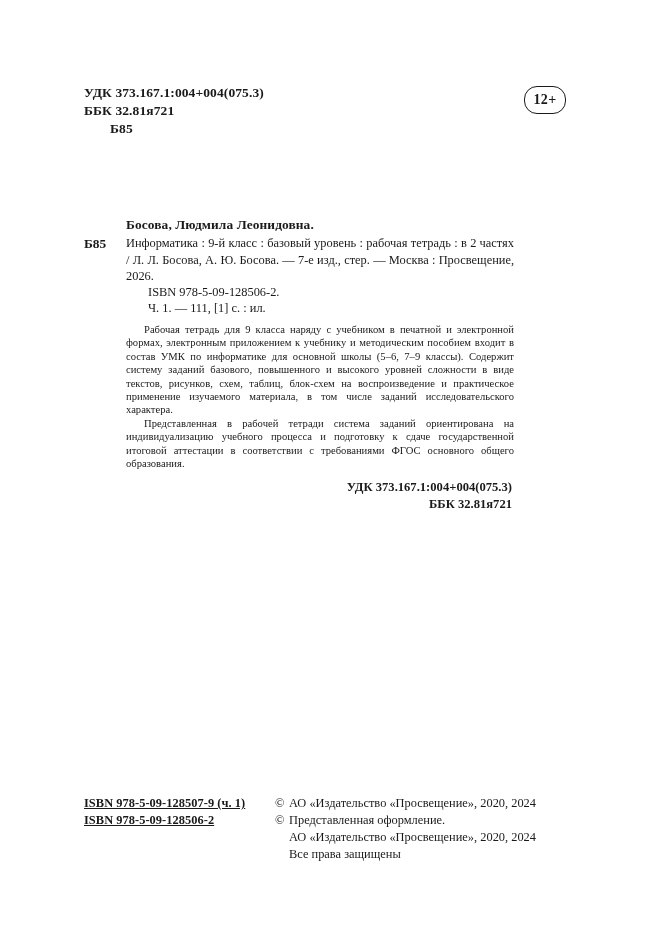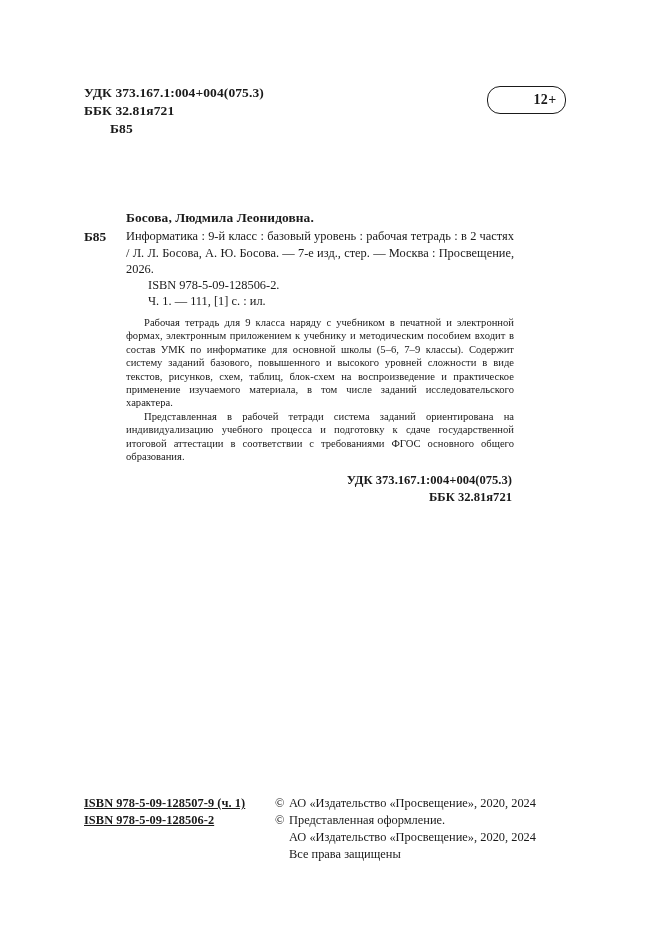--- a/index.html
+++ b/index.html
@@ -43,28 +43,27 @@
     width: 40px;
     height: 26px;
     border: 1.6px solid #1a1a1a;
     border-radius: 13px;
     display: flex;
     align-items: center;
     justify-content: center;
     font-size: 14px;
     font-weight: bold;
     letter-spacing: 0.3px;
-    padding-left: 37px;
   }
 
   
   .record {
     position: absolute;
     left: 84px;
-    top: 209px;
+    top: 216px;
     width: 430px;
     font-size: 12.4px;
     line-height: 1.30;
   }
   .record .author {
     font-weight: bold;
     font-size: 13.4px;
     margin-left: 42px;
     letter-spacing: 0.1px;
   }

